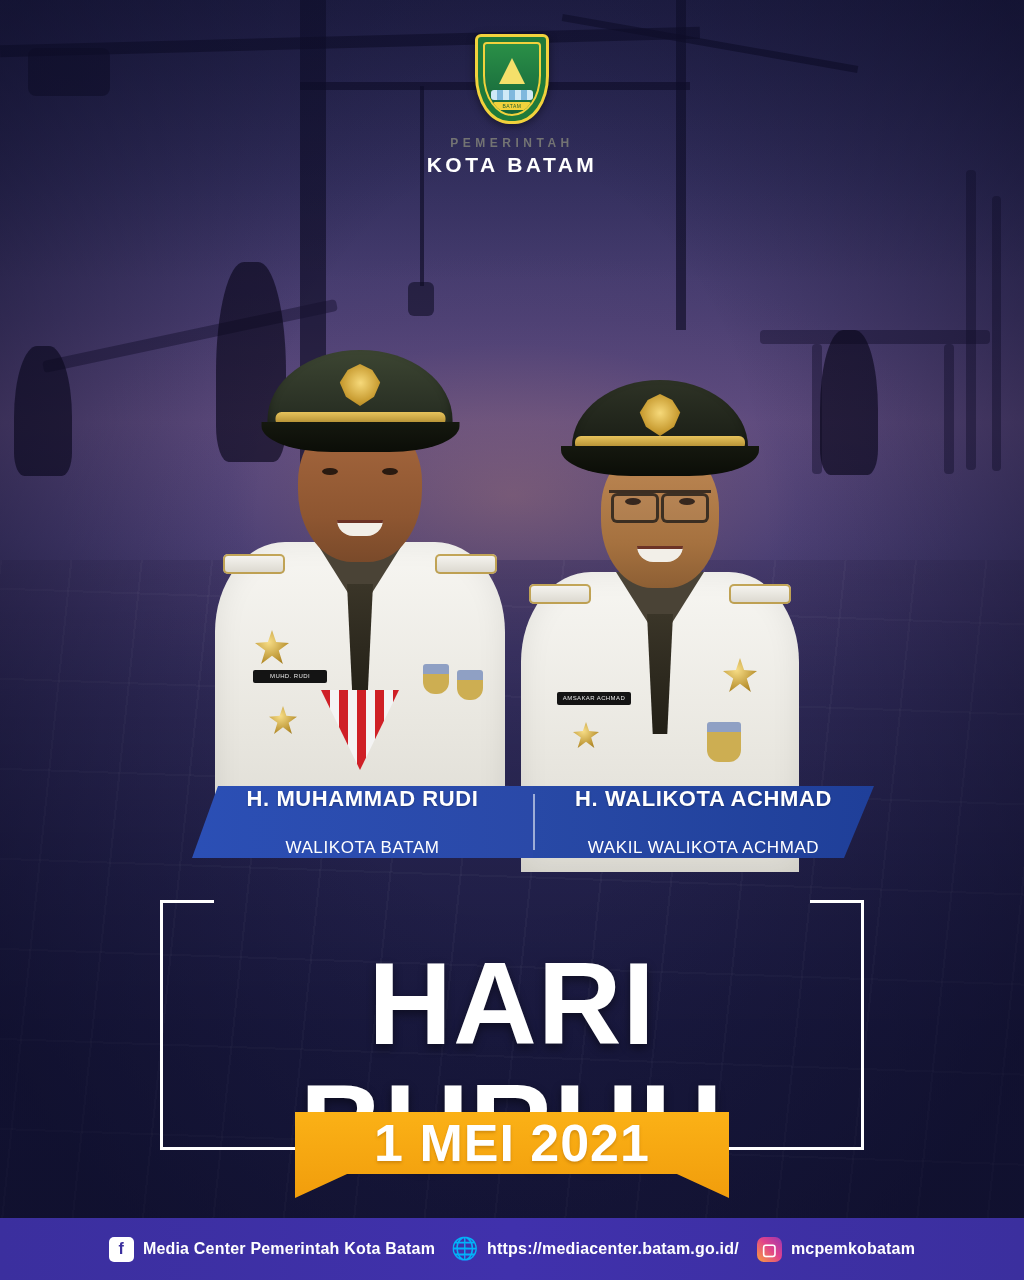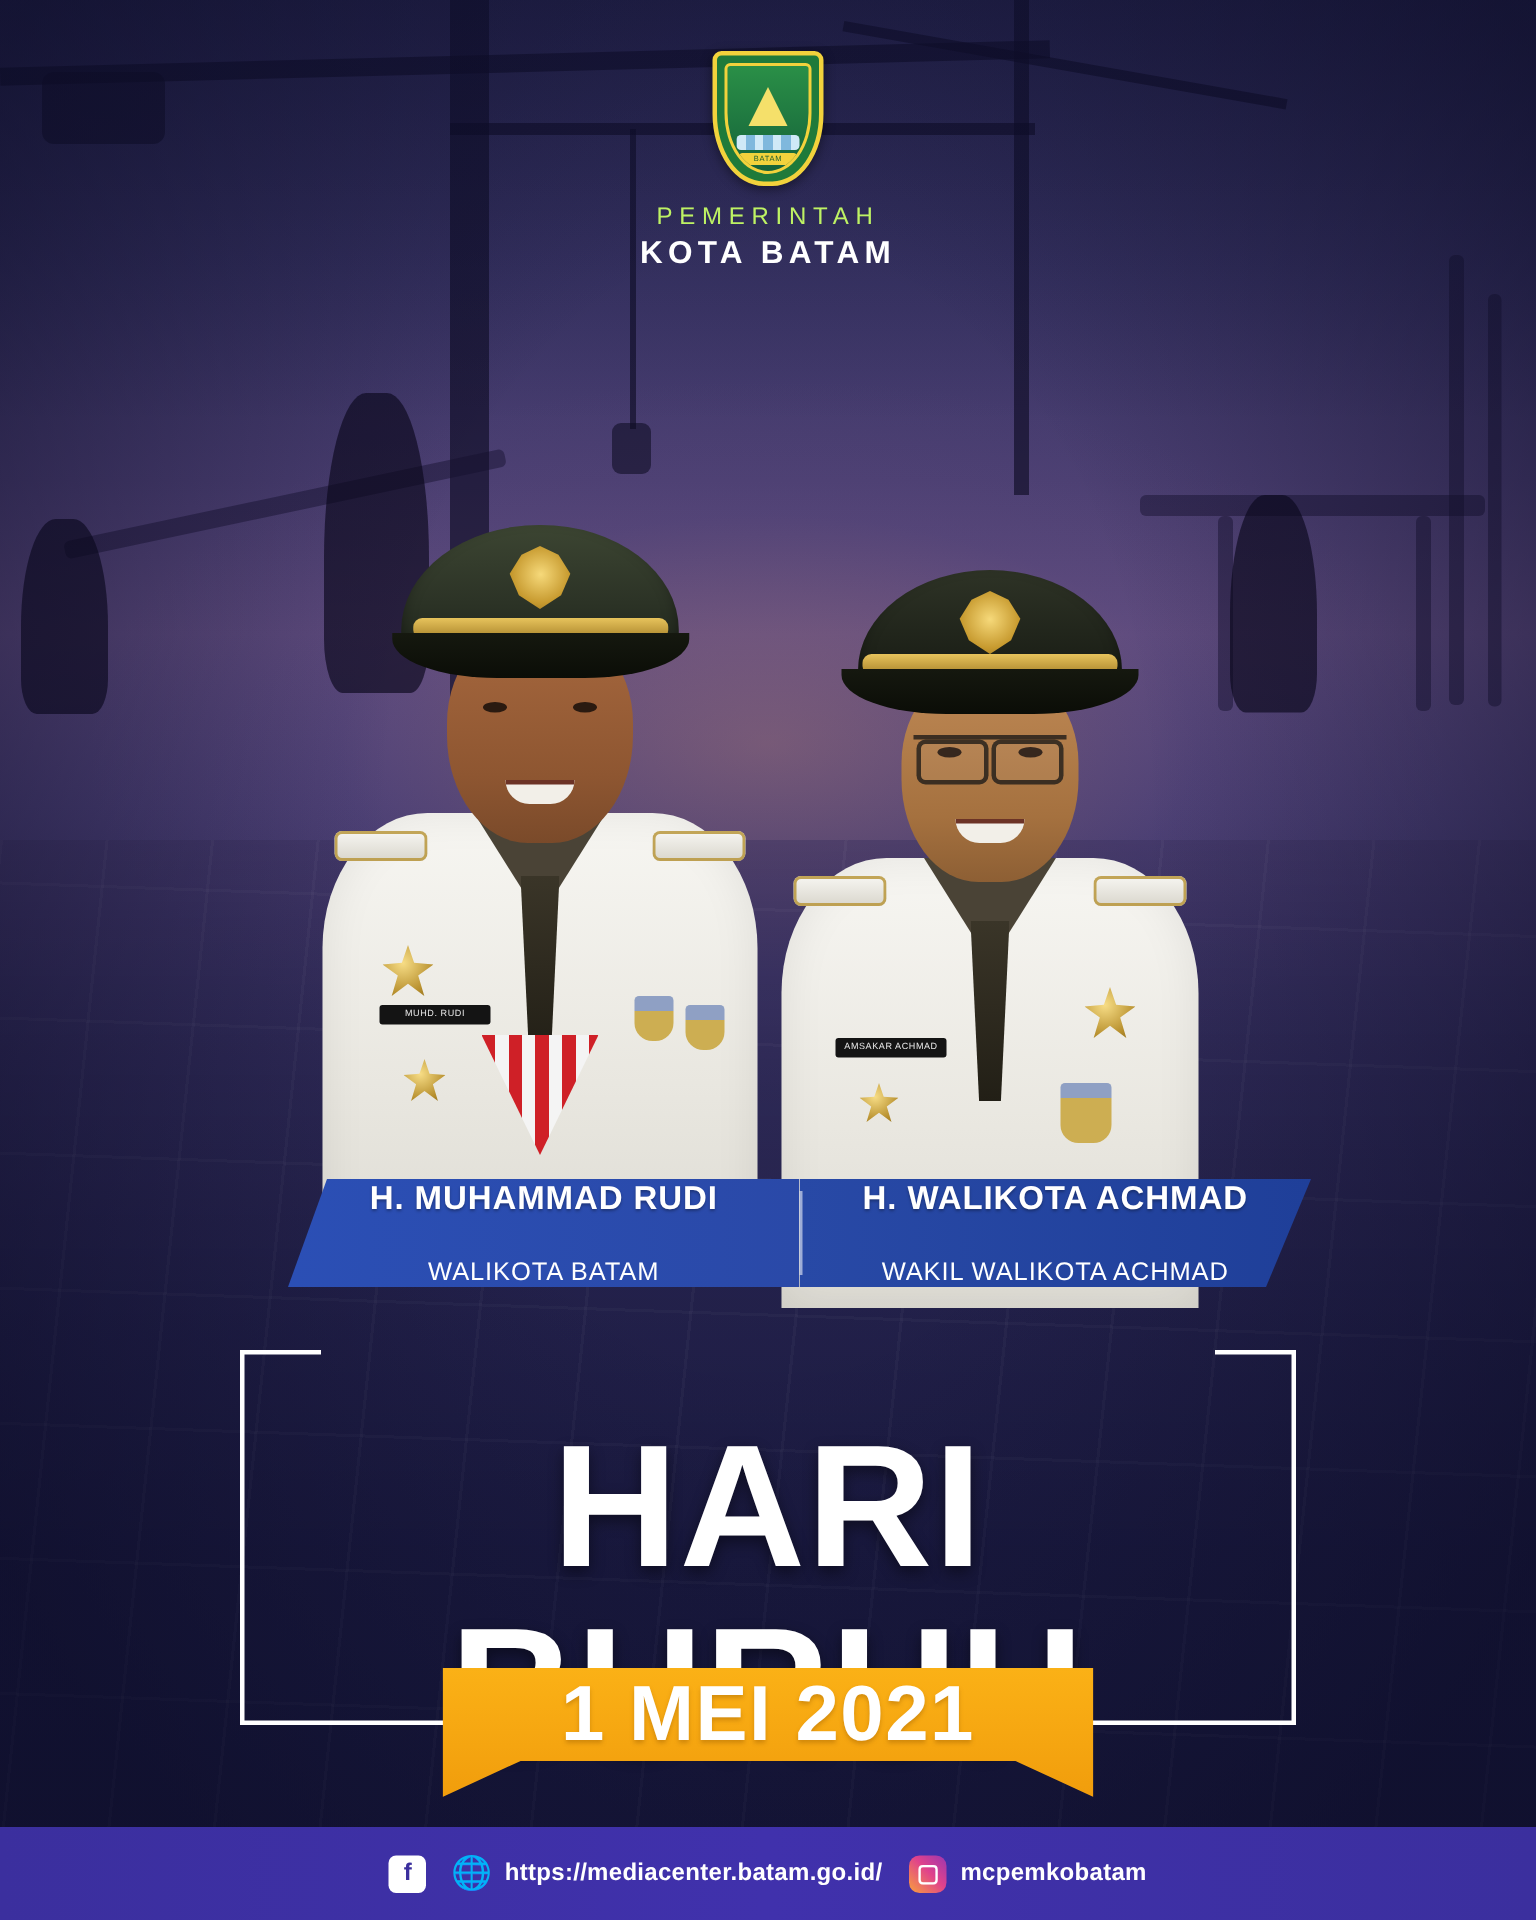--- a/index.html
+++ b/index.html
@@ -126,24 +126,24 @@
     background: #f2d23c;
     border-radius: 2px;
     font-size: 5px;
     color: #1d5e2f;
     text-align: center;
     line-height: 8px;
     letter-spacing: .5px;
   }
   .gov-line1 {
     margin-top: 12px;
-    color: #bef264;
-    font-size: 16px;
+    color: #737373;
+    font-size: 12px;
     letter-spacing: 4.5px;
-    font-weight: 400;
+    font-weight: 700;
   }
   .gov-line2 {
     margin-top: 3px;
     color: #ffffff;
     font-size: 21px;
     letter-spacing: 3.5px;
     font-weight: bold;
   }
 
   
@@ -614,20 +614,21 @@
     <div class="headline-big">HARI BURUH</div>
 
     <div class="date-ribbon">
       <div class="date-text">1 MEI 2021</div>
     </div>
   </div>
 
   <div class="footer">
     <div class="f-item">
       <span class="f-ico">f</span>
+      <span>Media Center Pemerintah Kota Batam</span>
     </div>
     <div class="f-item">
       <span class="f-ico web">🌐</span>
       <span>https://mediacenter.batam.go.id/</span>
     </div>
     <div class="f-item">
       <span class="f-ico ig">▢</span>
       <span>mcpemkobatam</span>
     </div>
   </div>

